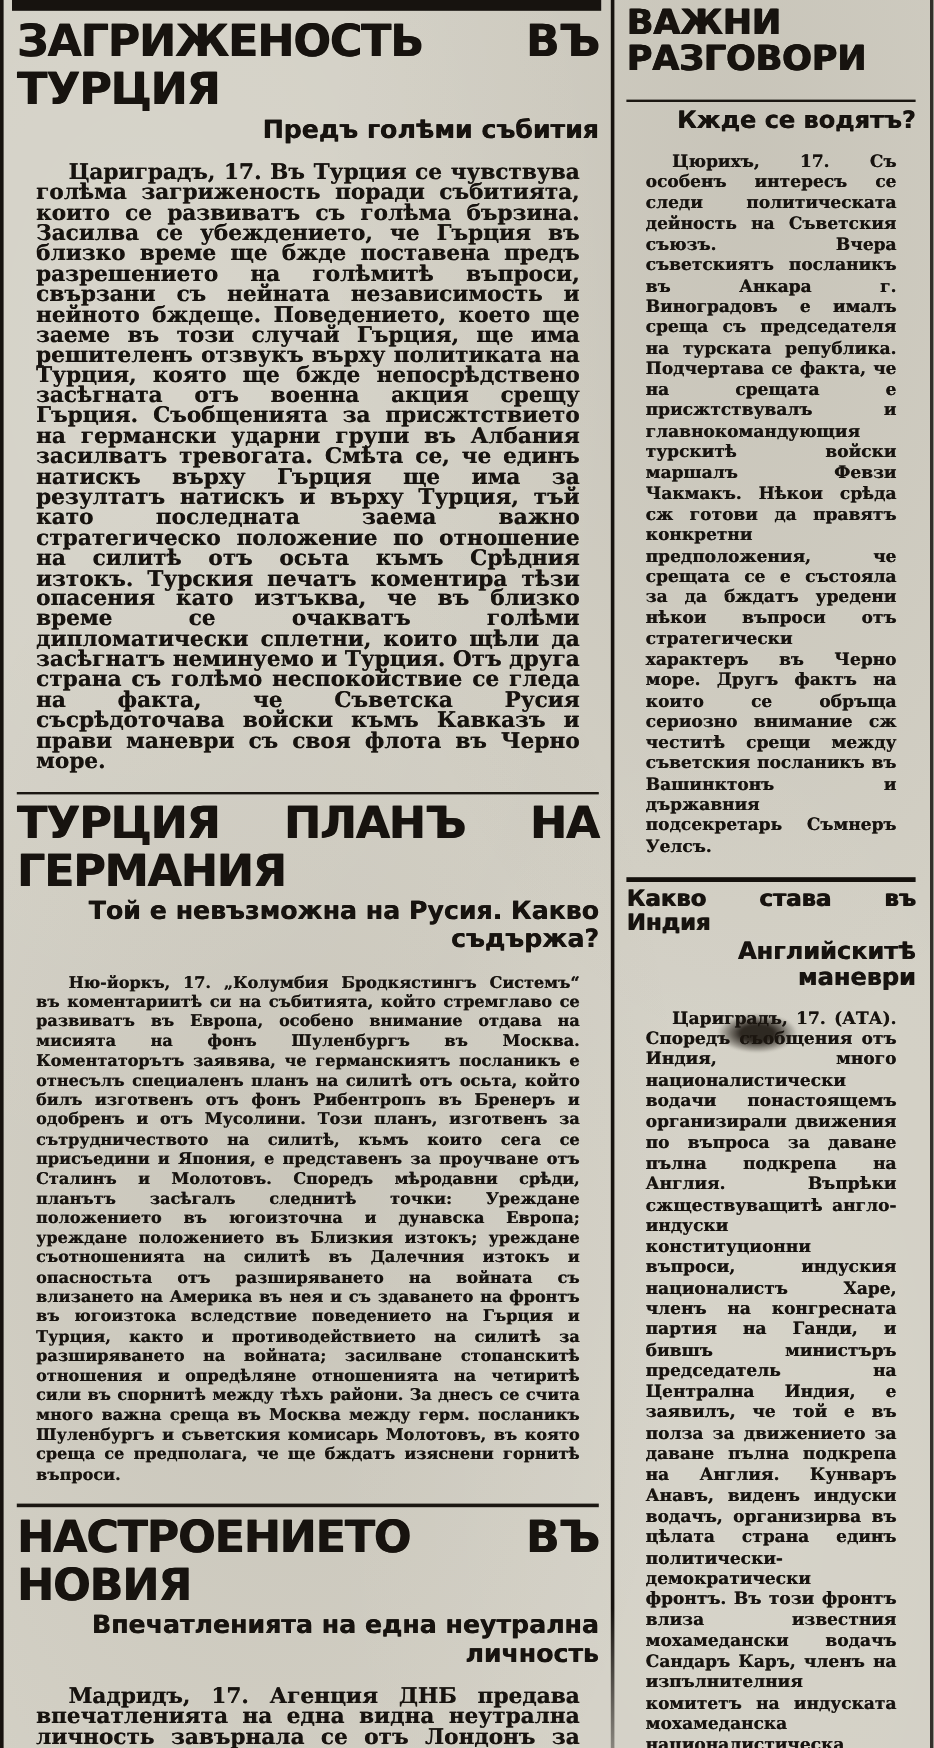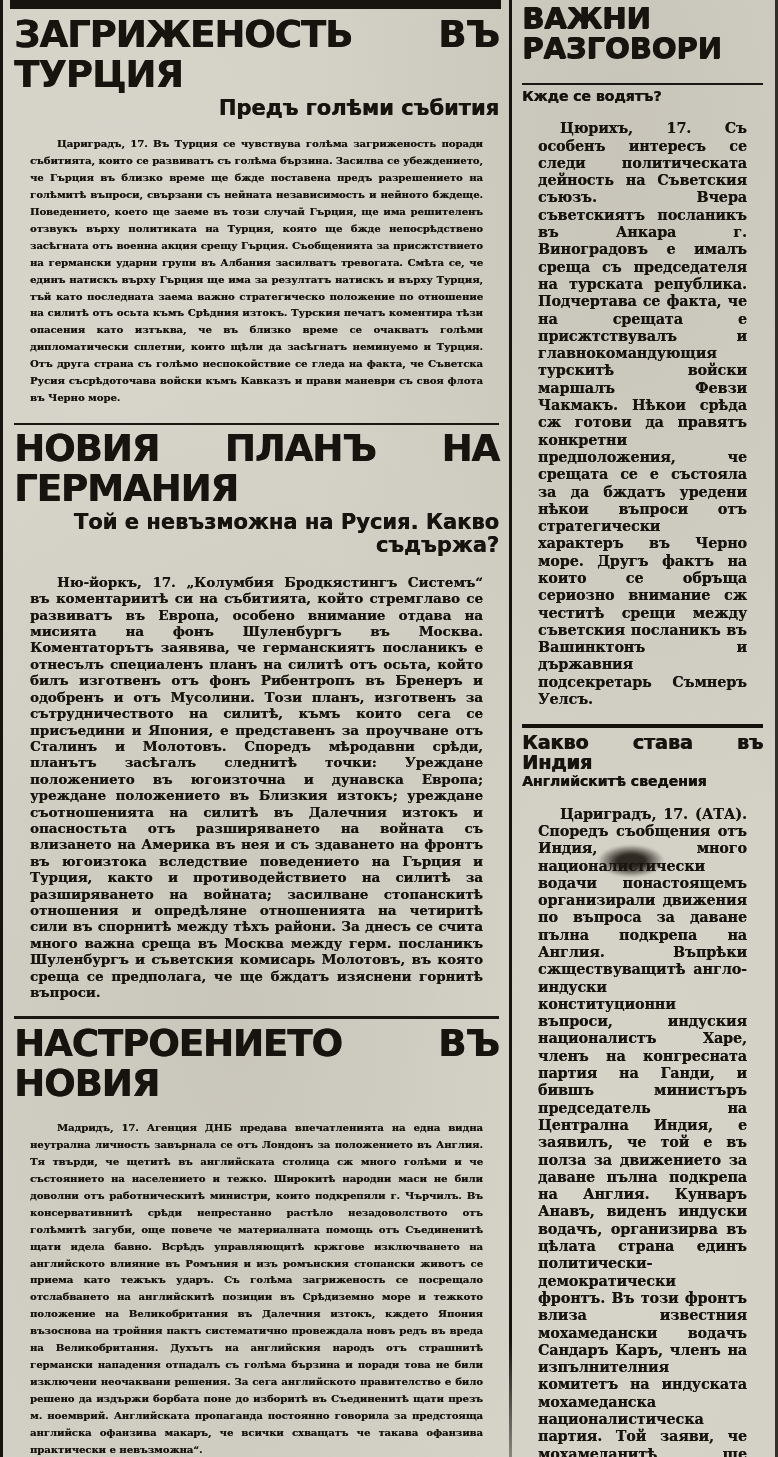--- a/index.html
+++ b/index.html
@@ -48,39 +48,39 @@
   .subhead{
     font-family:"DejaVu Sans", sans-serif;font-weight:bold;
     font-size:21px;line-height:1.12;text-align:right;
     text-shadow:0.4px 0 0 #17130f;
     margin:1px 0 4px;
   }
   .body-text{
     font-weight:bold;text-align:justify;
     text-shadow:0.25px 0 0 rgba(23,19,15,.8);
   }
-  .col-left .body-text{font-size:10px;line-height:16.9px;text-indent:27px;}
+  .col-left .body-text{font-size:18px;line-height:16.9px;text-indent:27px;}
   .col-left .a2 .body-text{font-size:13.4px;line-height:16.4px;}
   .head-r1{
     font-family:"DejaVu Sans", sans-serif;font-weight:bold;
     font-size:29px;line-height:1.05;letter-spacing:0px;
     text-align:justify;text-align-last:justify;
     text-shadow:0.9px 0 0 #17130f, 0 0.5px 0 #17130f;
     margin:2px 0 19px;
   }
   .head-r2{
     font-family:"DejaVu Sans", sans-serif;font-weight:bold;
     font-size:19px;line-height:1.05;
     text-align:justify;text-align-last:justify;
     text-shadow:0.8px 0 0 #17130f;
     margin:2px 0 1px;
   }
   .subhead-r{
     font-family:"DejaVu Sans", sans-serif;font-weight:bold;
-    font-size:14px;line-height:1.1;text-align:left;
+    font-size:20px;line-height:1.1;text-align:right;
     text-shadow:0.5px 0 0 #17130f;margin:1px 0 3px;
   }
   .col-right .body-text{font-size:14.2px;line-height:17.3px;text-indent:22px;}
   .col-right .body-text + .body-text{margin-top:1px;}
   .smudge{
     position:absolute;left:598px;top:845px;width:66px;height:32px;
     background:radial-gradient(ellipse at center, rgba(28,22,16,.9) 0 30%, rgba(28,22,16,0) 72%);
     filter:blur(1px);border-radius:50%;
   }
 </style>
@@ -94,29 +94,30 @@
 
     <article>
       <h1 class="head-xl">ЗАГРИЖЕНОСТЬ ВЪ ТУРЦИЯ</h1>
       <h2 class="subhead">Предъ голѣми събития</h2>
       <p class="body-text">Цариградъ, 17. Въ Турция се чувствува голѣма загриженость поради събитията, които се развиватъ съ голѣма бързина. Засилва се убеждението, че Гърция въ близко време ще бжде поставена предъ разрешението на голѣмитѣ въпроси, свързани съ нейната независимость и нейното бждеще. Поведението, което ще заеме въ този случай Гърция, ще има решителенъ отзвукъ върху политиката на Турция, която ще бжде непосрѣдствено засѣгната отъ военна акция срещу Гърция. Съобщенията за присжтствието на германски ударни групи въ Албания засилватъ тревогата. Смѣта се, че единъ натискъ върху Гърция ще има за резултатъ натискъ и върху Турция, тъй като последната заема важно стратегическо положение по отношение на силитѣ отъ осьта къмъ Срѣдния изтокъ. Турския печатъ коментира тѣзи опасения като изтъква, че въ близко време се очакватъ голѣми дипломатически сплетни, които щѣли да засѣгнатъ неминуемо и Турция. Отъ друга страна съ голѣмо неспокойствие се гледа на факта, че Съветска Русия съсрѣдоточава войски къмъ Кавказъ и прави маневри съ своя флота въ Черно море.</p>
     </article>
 
     <div class="rule-thin"></div>
 
     <article class="a2">
-      <h1 class="head-xl">НОВИЯ ПЛАНЪ НА ГЕРМАНИЯ</h1>
+      <h1 class="head-xl">ТУРЦИЯ ПЛАНЪ НА ГЕРМАНИЯ</h1>
       <h2 class="subhead">Той е невъзможна на Русия. Какво съдържа?</h2>
       <p class="body-text">Ню-йоркъ, 17. „Колумбия Бродкястингъ Системъ“ въ коментариитѣ си на събитията, който стремглаво се развиватъ въ Европа, особено внимание отдава на мисията на фонъ Шуленбургъ въ Москва. Коментаторътъ заявява, че германскиятъ посланикъ е отнесълъ специаленъ планъ на силитѣ отъ осьта, който билъ изготвенъ отъ фонъ Рибентропъ въ Бренеръ и одобренъ и отъ Мусолини. Този планъ, изготвенъ за сътрудничеството на силитѣ, къмъ които сега се присъедини и Япония, е представенъ за проучване отъ Сталинъ и Молотовъ. Споредъ мѣродавни срѣди, планътъ засѣгалъ следнитѣ точки: Уреждане положението въ югоизточна и дунавска Европа; уреждане положението въ Близкия изтокъ; уреждане съотношенията на силитѣ въ Далечния изтокъ и опасностьта отъ разширяването на войната съ влизането на Америка въ нея и съ здаването на фронтъ въ югоизтока вследствие поведението на Гърция и Турция, както и противодействието на силитѣ за разширяването на войната; засилване стопанскитѣ отношения и опредѣляне отношенията на четиритѣ сили въ спорнитѣ между тѣхъ райони. За днесъ се счита много важна среща въ Москва между герм. посланикъ Шуленбургъ и съветския комисарь Молотовъ, въ която среща се предполага, че ще бждатъ изяснени горнитѣ въпроси.</p>
     </article>
 
     <div class="rule"></div>
 
     <article>
       <h1 class="head-xl">НАСТРОЕНИЕТО ВЪ НОВИЯ</h1>
+      <h2 class="subhead">Впечатленията на една неутрална личность</h2>
       <p class="body-text">Мадридъ, 17. Агенция ДНБ предава впечатленията на една видна неутрална личность завърнала се отъ Лондонъ за положението въ Англия. Тя твърди, че щетитѣ въ английската столица сж много голѣми и че състоянието на населението и тежко. Широкитѣ народни маси не били доволни отъ работническитѣ министри, които подкрепяли г. Чърчилъ. Въ консервативнитѣ срѣди непрестанно растѣло незадоволството отъ голѣмитѣ загуби, още повече че материалната помощь отъ Съединенитѣ щати идела бавно. Всрѣдъ управляющитѣ кржгове изключването на английското влияние въ Ромъния и изъ ромънския стопански животъ се приема като тежъкъ ударъ. Съ голѣма загриженость се посрещало отслабването на английскитѣ позиции въ Срѣдиземно море и тежкото положение на Великобритания въ Далечния изтокъ, кждето Япония възоснова на тройния пактъ систематично провеждала новъ редъ въ вреда на Великобритания. Духътъ на английския народъ отъ страшнитѣ германски нападения отпадалъ съ голѣма бързина и поради това не били изключени неочаквани решения. За сега английското правителство е било решено да издържи борбата поне до изборитѣ въ Съединенитѣ щати презъ м. ноемврий. Английската пропаганда постоянно говорила за предстояща английска офанзива макаръ, че всички схващатъ че такава офанзива практически е невъзможна“.</p>
 
     </article>
 
   </div>
 
   <div class="col-divider"></div>
 
   <div class="col-right">
 
@@ -124,21 +125,21 @@
       <h1 class="head-r1">ВАЖНИ РАЗГОВОРИ</h1>
       <div class="rule-thin"></div>
       <h2 class="subhead-r">Кжде се водятъ?</h2>
       <p class="body-text">Цюрихъ, 17. Съ особенъ интересъ се следи политическата дейность на Съветския съюзъ. Вчера съветскиятъ посланикъ въ Анкара г. Виноградовъ е ималъ среща съ председателя на турската република. Подчертава се факта, че на срещата е присжтствувалъ и главнокомандующия турскитѣ войски маршалъ Февзи Чакмакъ. Нѣкои срѣда сж готови да правятъ конкретни предположения, че срещата се е състояла за да бждатъ уредени нѣкои въпроси отъ стратегически характеръ въ Черно море. Другъ фактъ на които се обръща сериозно внимание сж честитѣ срещи между съветския посланикъ въ Вашинктонъ и държавния подсекретарь Съмнеръ Уелсъ.</p>
     </article>
 
     <div class="rule-heavy"></div>
 
     <article>
       <h1 class="head-r2">Какво става въ Индия</h1>
-      <h2 class="subhead-r">Английскитѣ сведения</h2>
+      <h2 class="subhead-r">Английскитѣ маневри</h2>
       <p class="body-text">Цариградъ, 17. (АТА). Споредъ съобщения отъ Индия, много националистически водачи понастоящемъ организирали движения по въпроса за даване пълна подкрепа на Англия. Въпрѣки сжществуващитѣ англо-индуски конституционни въпроси, индуския националистъ Харе, членъ на конгресната партия на Ганди, и бившъ министъръ председатель на Централна Индия, е заявилъ, че той е въ полза за движението за даване пълна подкрепа на Англия. Кунваръ Анавъ, виденъ индуски водачъ, организирва въ цѣлата страна единъ политически-демократически фронтъ. Въ този фронтъ влиза известния мохамедански водачъ Сандаръ Каръ, членъ на изпълнителния комитетъ на индуската мохамеданска националистическа партия. Той заяви, че мохамеданитѣ ще подкрепятъ всички военни усилия на страната.</p>
     </article>
 
     <div class="rule-heavy"></div>
 
     <article>
       <h1 class="head-r2">Потопенъ разрушитель</h1>
 
     </article>
 

